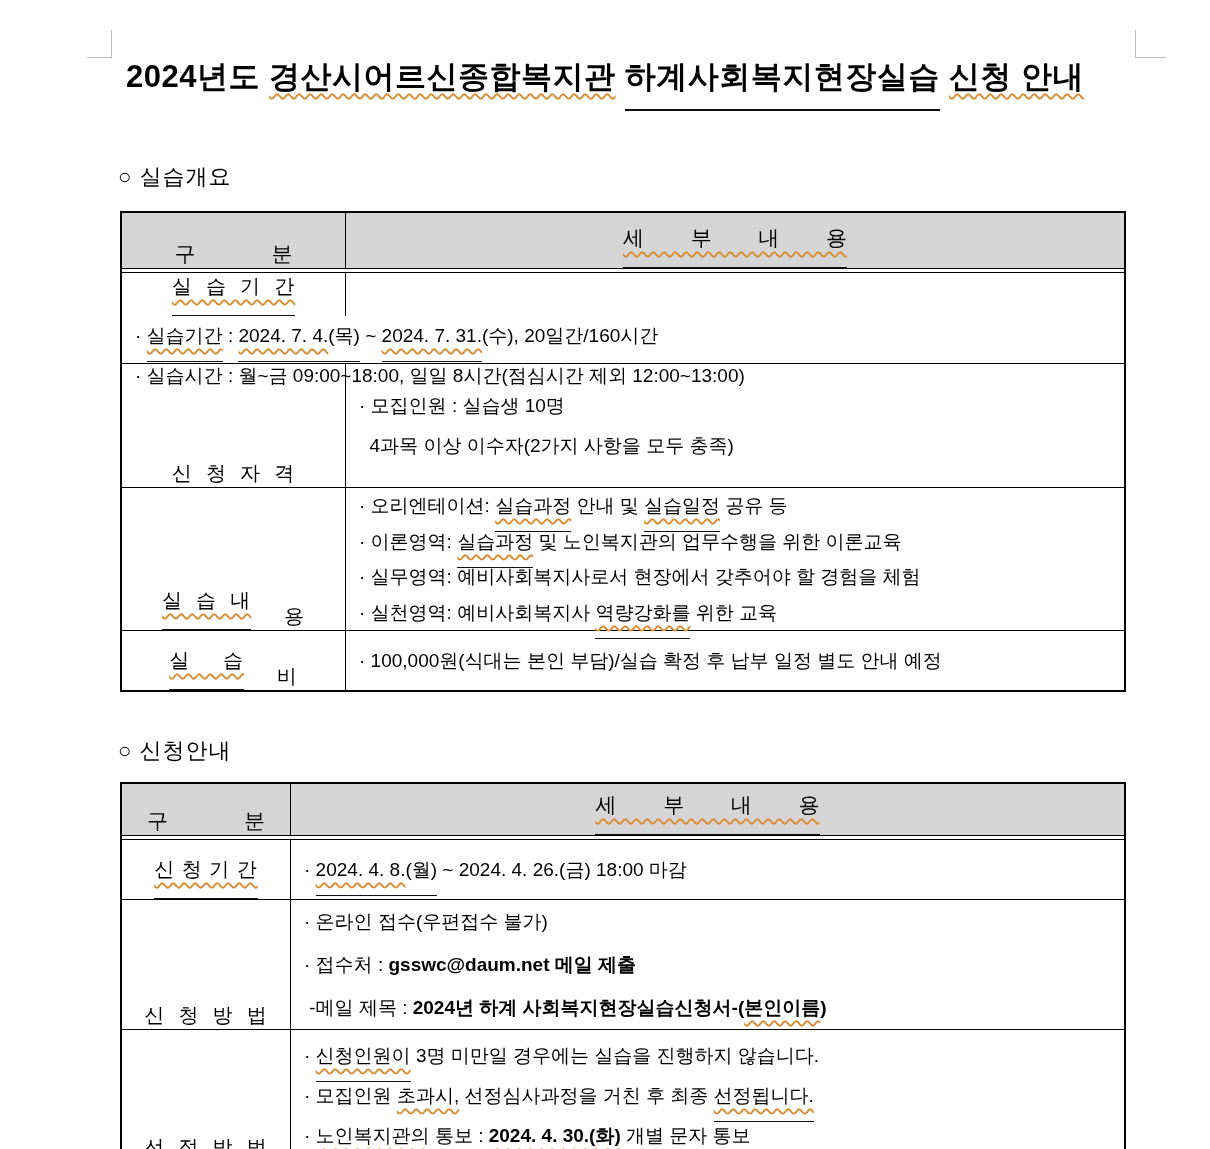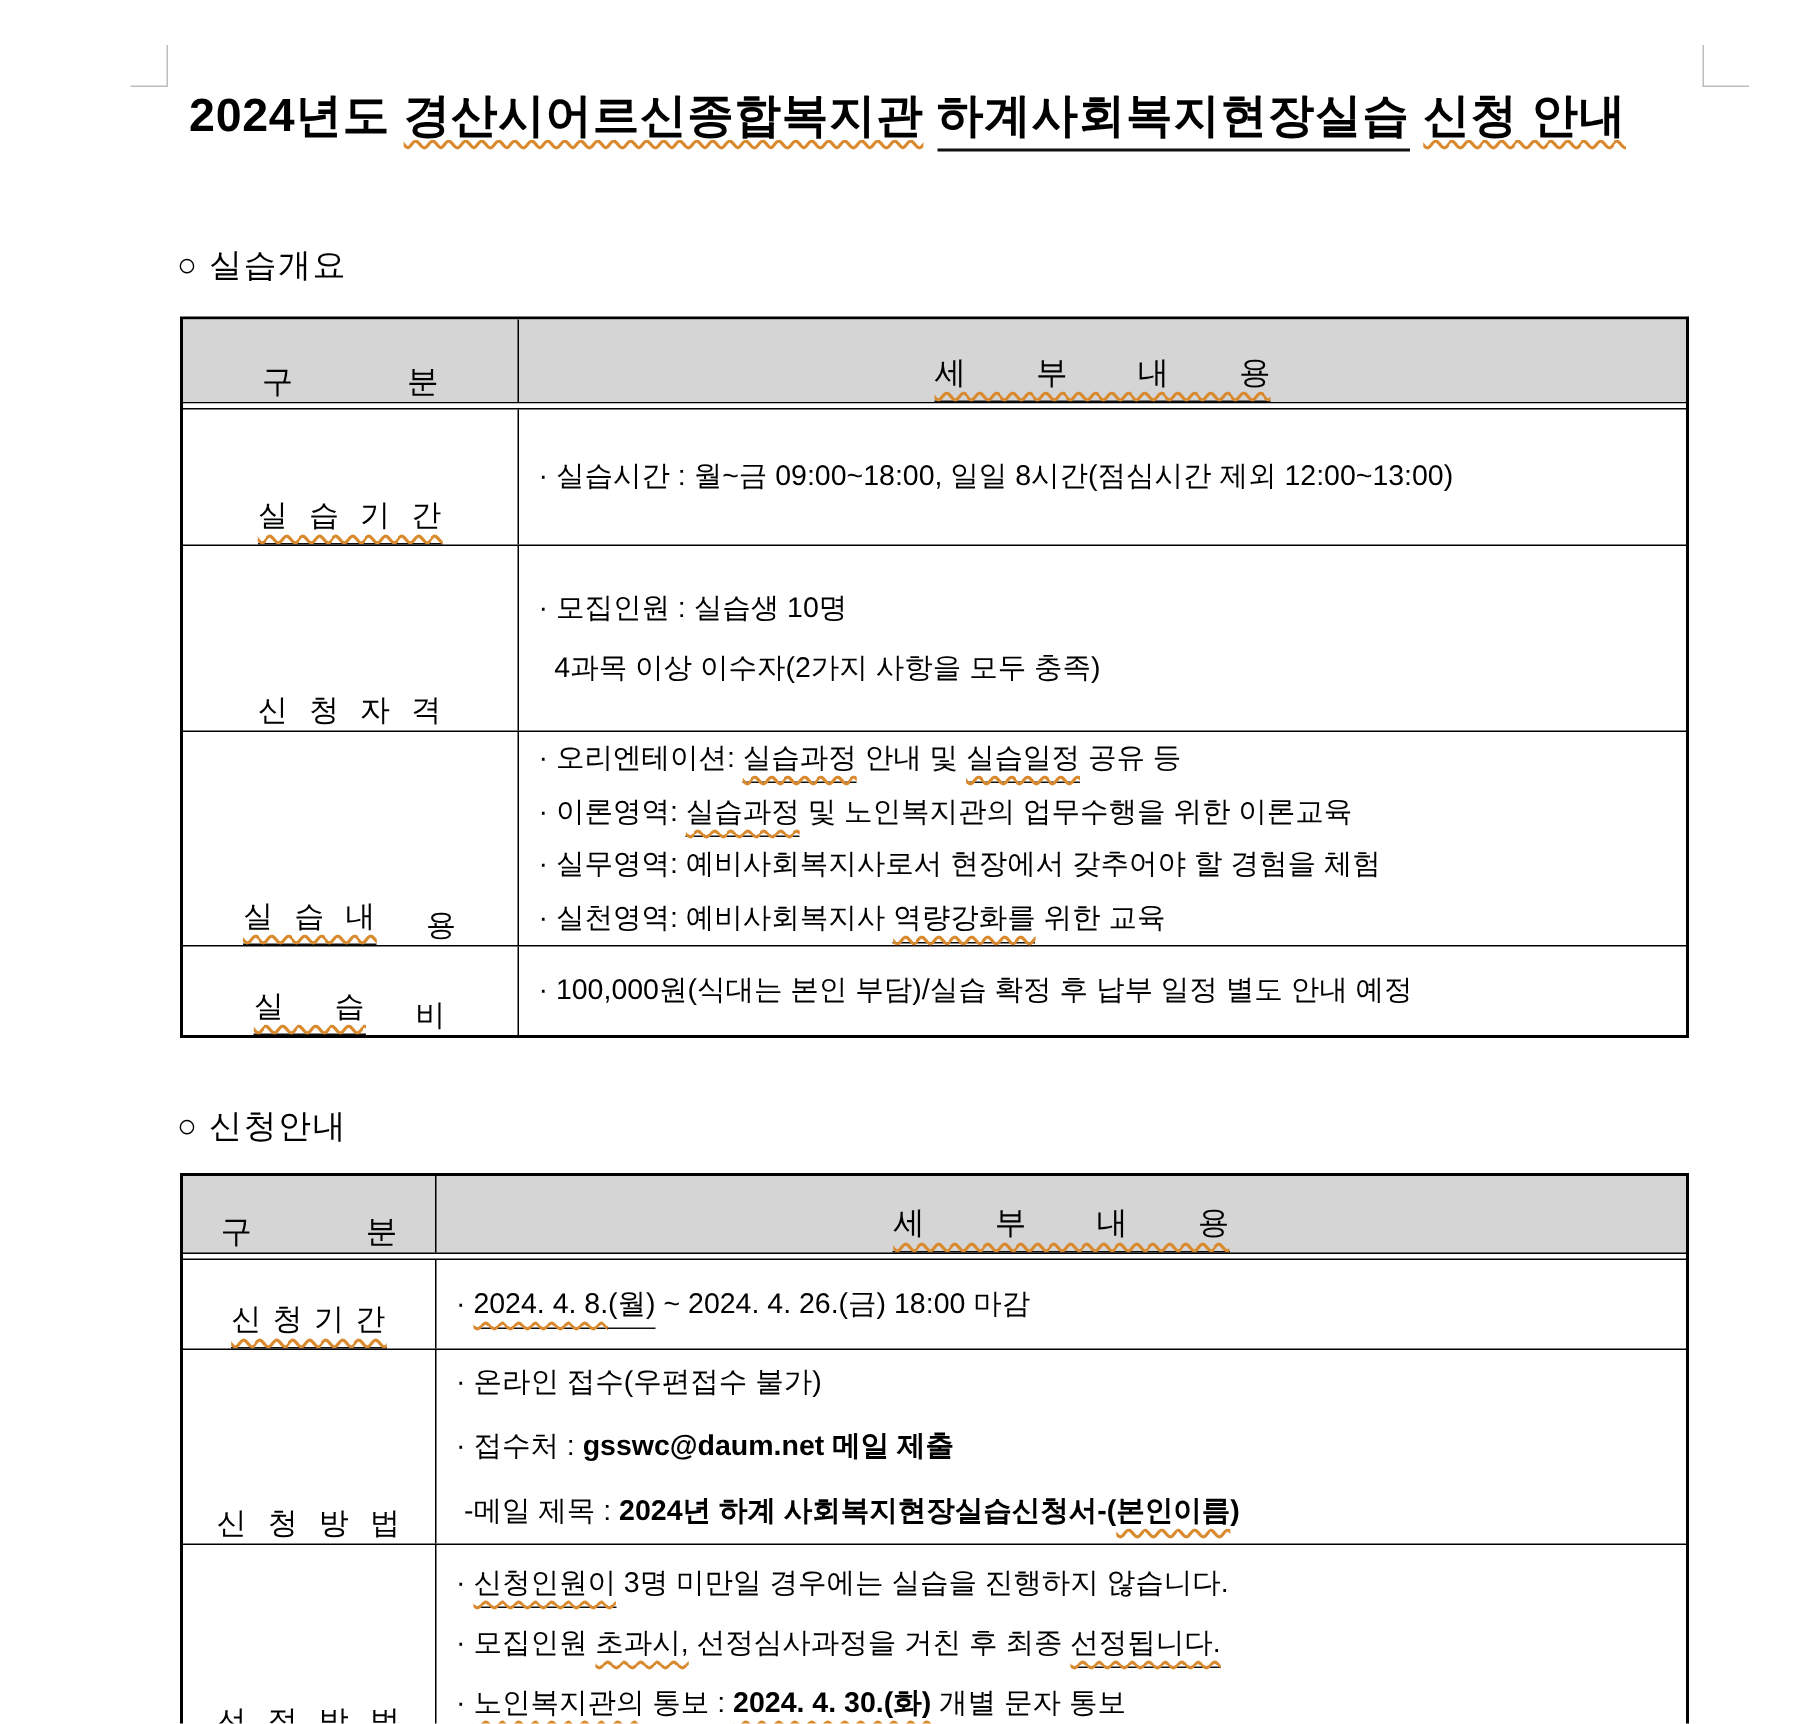--- a/index.html
+++ b/index.html
@@ -37,26 +37,26 @@
   .hcell{font-size:21px;}
   .label-col{border-right:1px solid var(--bd);}
   .t1 .label-col{width:224px;}
   .t2 .label-col{width:169px;}
   .content-col{flex:1;}
   .lcell{font-size:20px;letter-spacing:1px;}
   .ccell{flex:1;display:flex;flex-direction:column;justify-content:center;padding-left:13px;}
   .line{font-size:19px;line-height:40px;white-space:pre;}
   .t1 .r2 .line{line-height:35.5px;}
   .t2 .r1 .line{line-height:43px;}
-  .t1 .r0{height:91px;} .t1 .r1{height:124px;} .t1 .r2{height:143px;} .t1 .r3{height:60px;}
+  .t1 .r0{height:91px;flex-direction:column;} .t1 .r1{height:124px;} .t1 .r2{height:143px;} .t1 .r3{height:60px;}
   .t2 .r0{height:60px;} .t2 .r1{height:130px;} .t2 .r2{height:132px;}
 
   
   .b{font-weight:bold;}
-  .ul{border-bottom:1px solid #111;padding-bottom:5px;}
+  .ul{border-bottom:1px solid #111;padding-bottom:15px;}
   .sq{text-decoration-line:underline;text-decoration-style:wavy;text-decoration-color:var(--sq);
       text-decoration-thickness:1.5px;text-underline-offset:6px;}
 </style>
 </head>
 <body>
 
 <div class="mark mark-left"></div>
 <div class="mark mark-right"></div>
 
 <div class="title"><span>2024년도 </span><span class="sq">경산시어르신종합복지관</span><span> </span><span class="ul">하계사회복지현장실습</span><span> </span><span class="sq">신청 안내</span></div>
@@ -64,20 +64,21 @@
 <div class="heading h1">○ 실습개요</div>
 <div class="doc-table t1">
     <div class="thead">
       <div class="hcell label-col"><span>구             분</span></div>
       <div class="hcell content-col"><span class="ul sq">세        부        내        용</span></div>
     </div>
     <div class="dsep"></div>
     <div class="trow r0">
       <div class="lcell label-col"><span class="ul sq">실  습  기  간</span></div>
       <div class="ccell">
+        <div class="line"><span>· </span><span class="ul sq">실습기간</span><span> : </span><span class="ul sq">2024. 7. 4.</span><span class="ul">(목)</span><span> ~ </span><span class="ul sq">2024. 7. 31.</span><span>(수), 20일간/160시간</span></div>
         <div class="line"><span>· 실습시간 : 월~금 09:00~18:00, 일일 8시간(점심시간 제외 12:00~13:00)</span></div>
       </div>
     </div>
     <div class="trow r1">
       <div class="lcell label-col"><span>신  청  자  격</span></div>
       <div class="ccell">
         <div class="line"><span>· 모집인원 : 실습생 10명</span></div>
         <div class="line"><span>  4과목 이상 이수자(2가지 사항을 모두 충족)</span></div>
       </div>
     </div>

